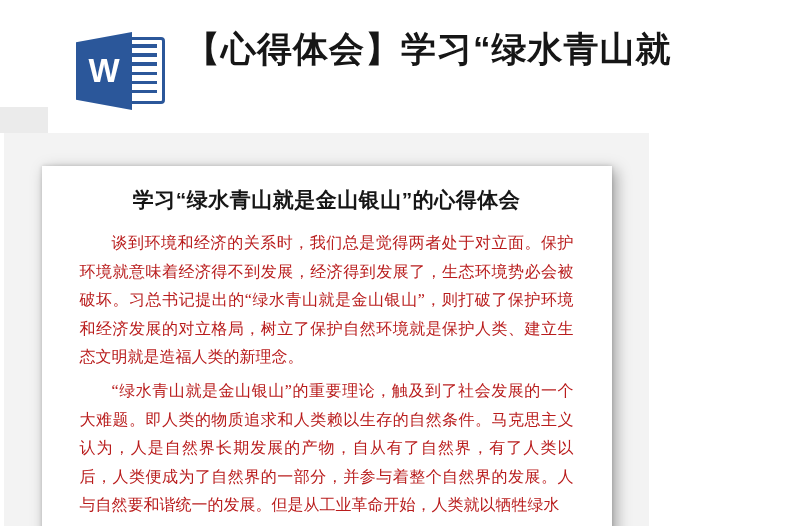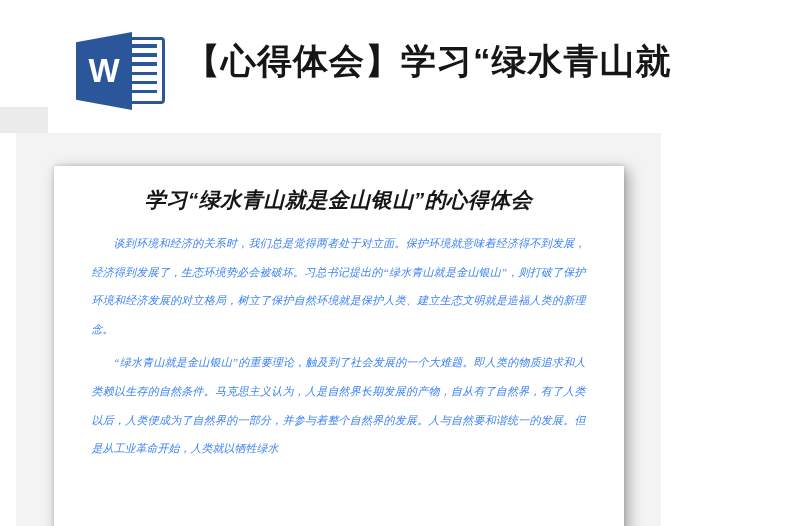--- a/index.html
+++ b/index.html
@@ -57,45 +57,44 @@
   .flag-letter {
     color: #ffffff;
     font-size: 33px;
     font-weight: 700;
     line-height: 1;
     transform: translateY(-1px);
   }
 
   .header-title {
     position: absolute;
-    left: 185px; top: 38px;
+    left: 185px; top: 26px;
     margin: 0;
     font-size: 35px;
     line-height: 45px;
     font-weight: 700;
     color: #161616;
     letter-spacing: 1px;
     white-space: nowrap;
   }
 
   
   .corner-patch {
     position: absolute;
     left: 0; top: 107px;
     width: 48px; height: 26px;
     background: #ebebeb;
   }
 
   
   .preview {
     position: absolute;
-    top: 133px; left: 16px;
+    top: 133px; left: 4px;
     width: 645px; height: 393px;
     background: #f3f3f3;
-    font-style: italic;
   }
 
   .page {
     position: relative;
     width: 570px;
     min-height: 430px;
     margin: 33px auto 0;
     background: #ffffff;
     padding: 20px 38px 60px;
     box-shadow: 4px 4px 14px rgba(0,0,0,0.35), 0 0 4px rgba(0,0,0,0.15);
@@ -108,23 +107,23 @@
     line-height: 28px;
     font-weight: 700;
     color: #161616;
     font-family: "Liberation Sans", sans-serif;
     letter-spacing: 0.5px;
   }
 
   .page .body-paragraph {
     margin: 0 0 5px;
     font-family: "Liberation Serif", "DejaVu Serif", serif;
-    font-size: 11px;
+    font-size: 16px;
     line-height: 28.6px;
-    color: #3b82f6;
+    color: #b91c1c;
     text-indent: 2em;
     text-align: justify;
   }
 </style>
 </head>
 <body>
 
 <div class="screen">
 
   <header class="header">

